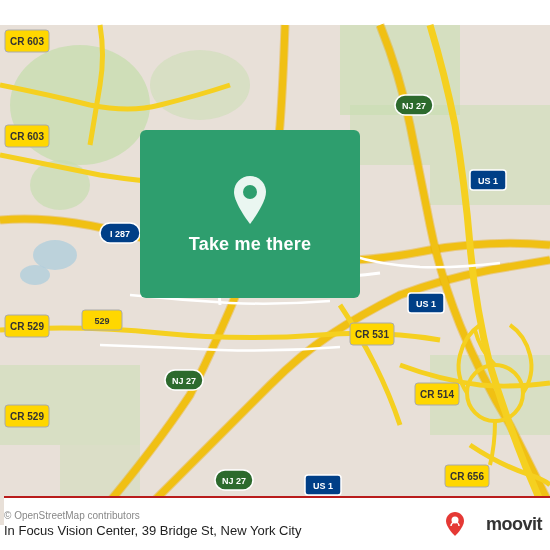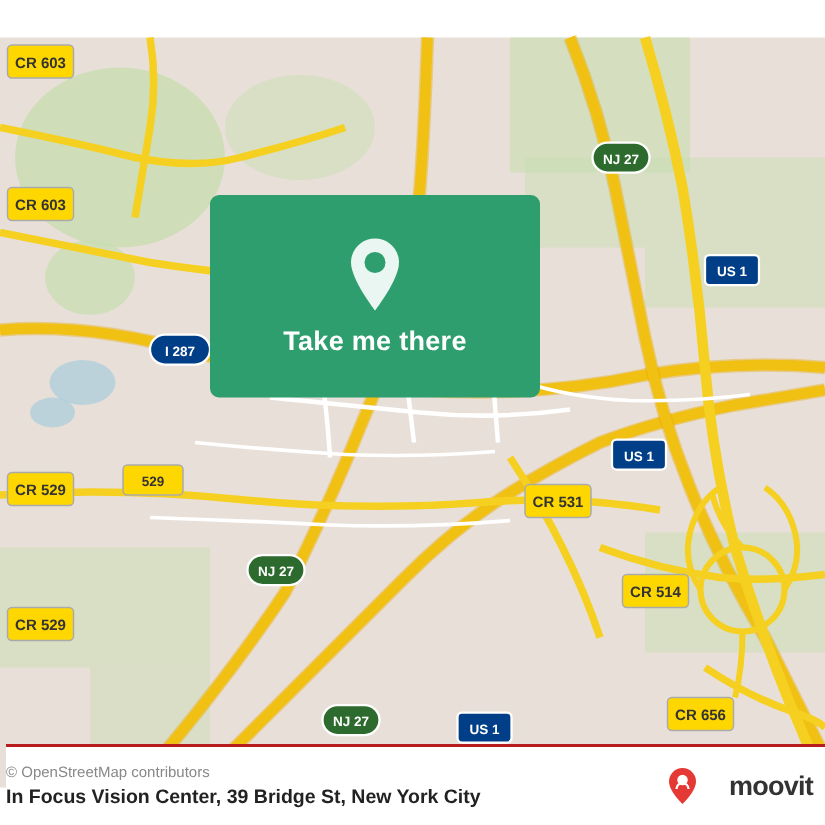--- a/index.html
+++ b/index.html
@@ -25,21 +25,21 @@
       width: 100%;
       height: 100%;
     }
 
     
     #take-me-there-overlay {
       position: absolute;
       top: 130px;
       left: 140px;
       width: 220px;
-      height: 135px;
+      height: 168px;
       background-color: #2e9e6e;
       border-radius: 6px;
       display: flex;
       flex-direction: column;
       align-items: center;
       justify-content: center;
       cursor: pointer;
       z-index: 10;
     }
 
@@ -79,21 +79,21 @@
 
     #copyright-text {
       font-size: 10px;
       color: #888;
       margin-bottom: 2px;
     }
 
     #location-text {
       font-size: 13px;
       color: #222;
-      font-weight: 700;
+      font-weight: 400;
     }
 
     #moovit-logo {
       display: flex;
       align-items: center;
       gap: 5px;
     }
 
     #moovit-icon {
       width: 28px;

